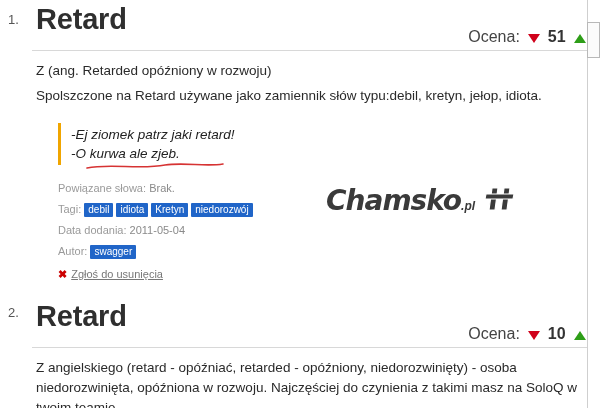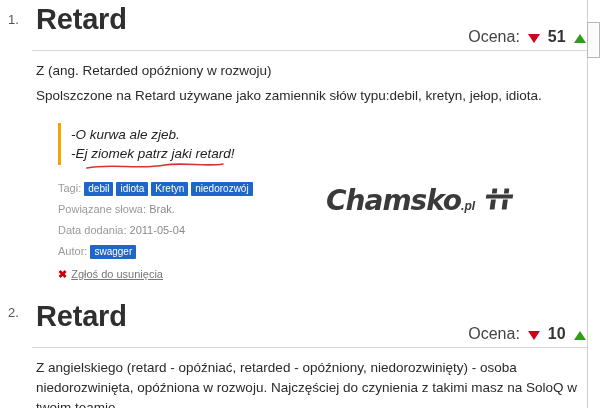--- a/index.html
+++ b/index.html
@@ -241,35 +241,35 @@
         <span class="tri-up"></span>
       </div>
     </div>
 
     <div class="body-text">
       <p>Z (ang. Retarded opóźniony w rozwoju)</p>
       <p>Spolszczone na Retard używane jako zamiennik słów typu:debil, kretyn, jełop, idiota.</p>
     </div>
 
     <div class="quote">
+      <div>-Ej ziomek patrz jaki retard!</div>
       <div>-O kurwa ale zjeb.</div>
-      <div>-Ej ziomek patrz jaki retard!</div>
       <svg class="scribble" viewBox="0 0 140 10" preserveAspectRatio="none">
         <path d="M2 7 C 25 2, 55 9, 80 4 C 100 1, 120 6, 138 3" stroke="#d63333" stroke-width="1.6" fill="none" stroke-linecap="round"></path>
       </svg>
     </div>
 
     <div class="meta">
       <div class="row">
+        <span class="key">Powiązane słowa:</span>
+        <span>Brak.</span>
+      </div>
+      <div class="row">
         <span class="key">Tagi:</span>
         <a class="tag" href="#">debil</a><a class="tag" href="#">idiota</a><a class="tag" href="#">Kretyn</a><a class="tag" href="#">niedorozwój</a>
-      </div>
-      <div class="row">
-        <span class="key">Powiązane słowa:</span>
-        <span>Brak.</span>
       </div>
       <div class="row">
         <span class="key">Data dodania:</span>
         <span>2011-05-04</span>
       </div>
       <div class="row">
         <span class="key">Autor:</span>
         <a class="author-tag" href="#">swagger</a>
       </div>
     </div>

